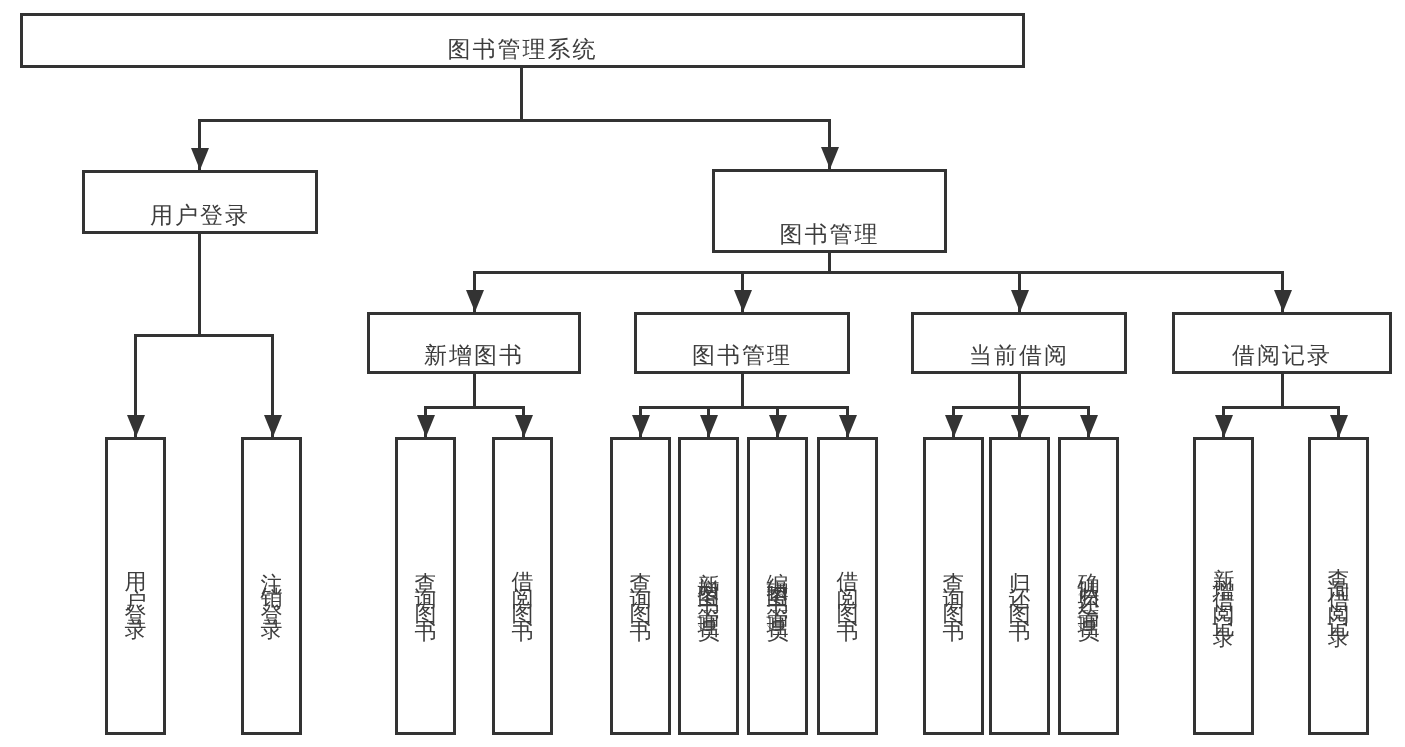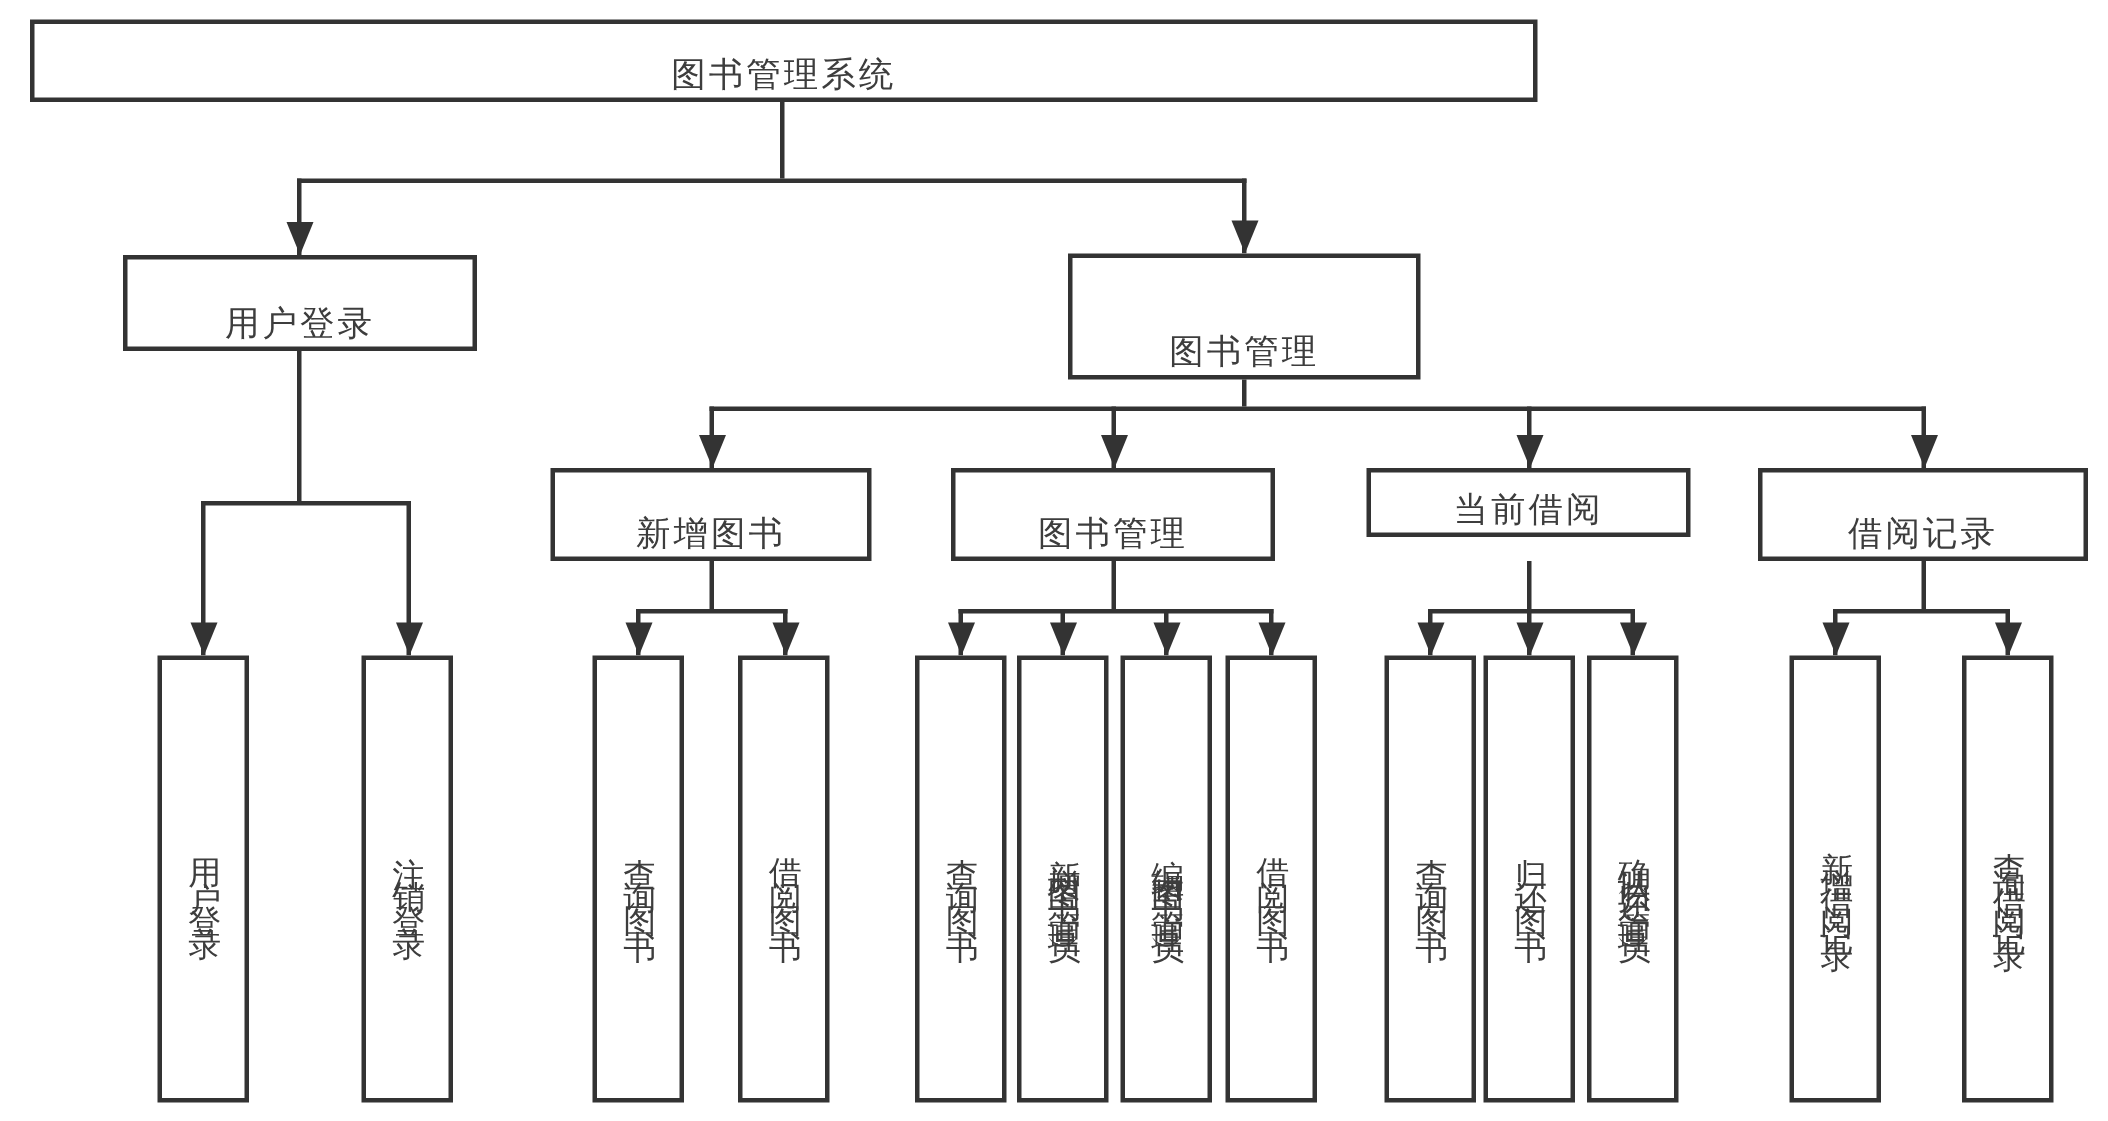--- a/index.html
+++ b/index.html
@@ -56,21 +56,21 @@
   <div class="box" style="left:712px;top:169px;width:235px;height:84px;">
     <span class="lbl">图书管理</span>
   </div>
 
   <div class="box" style="left:367px;top:312px;width:214px;height:62px;">
     <span class="lbl">新增图书</span>
   </div>
   <div class="box" style="left:634px;top:312px;width:216px;height:62px;">
     <span class="lbl">图书管理</span>
   </div>
-  <div class="box" style="left:911px;top:312px;width:216px;height:46px;">
+  <div class="box" style="left:911px;top:312px;width:216px;height:62px;">
     <span class="lbl">当前借阅</span>
   </div>
   <div class="box" style="left:1172px;top:312px;width:220px;height:62px;">
     <span class="lbl">借阅记录</span>
   </div>
 
   <div class="vbox" style="left:105px;">
     <span class="vlbl ls-a">用户登录</span>
   </div>
   <div class="vbox" style="left:241px;">

